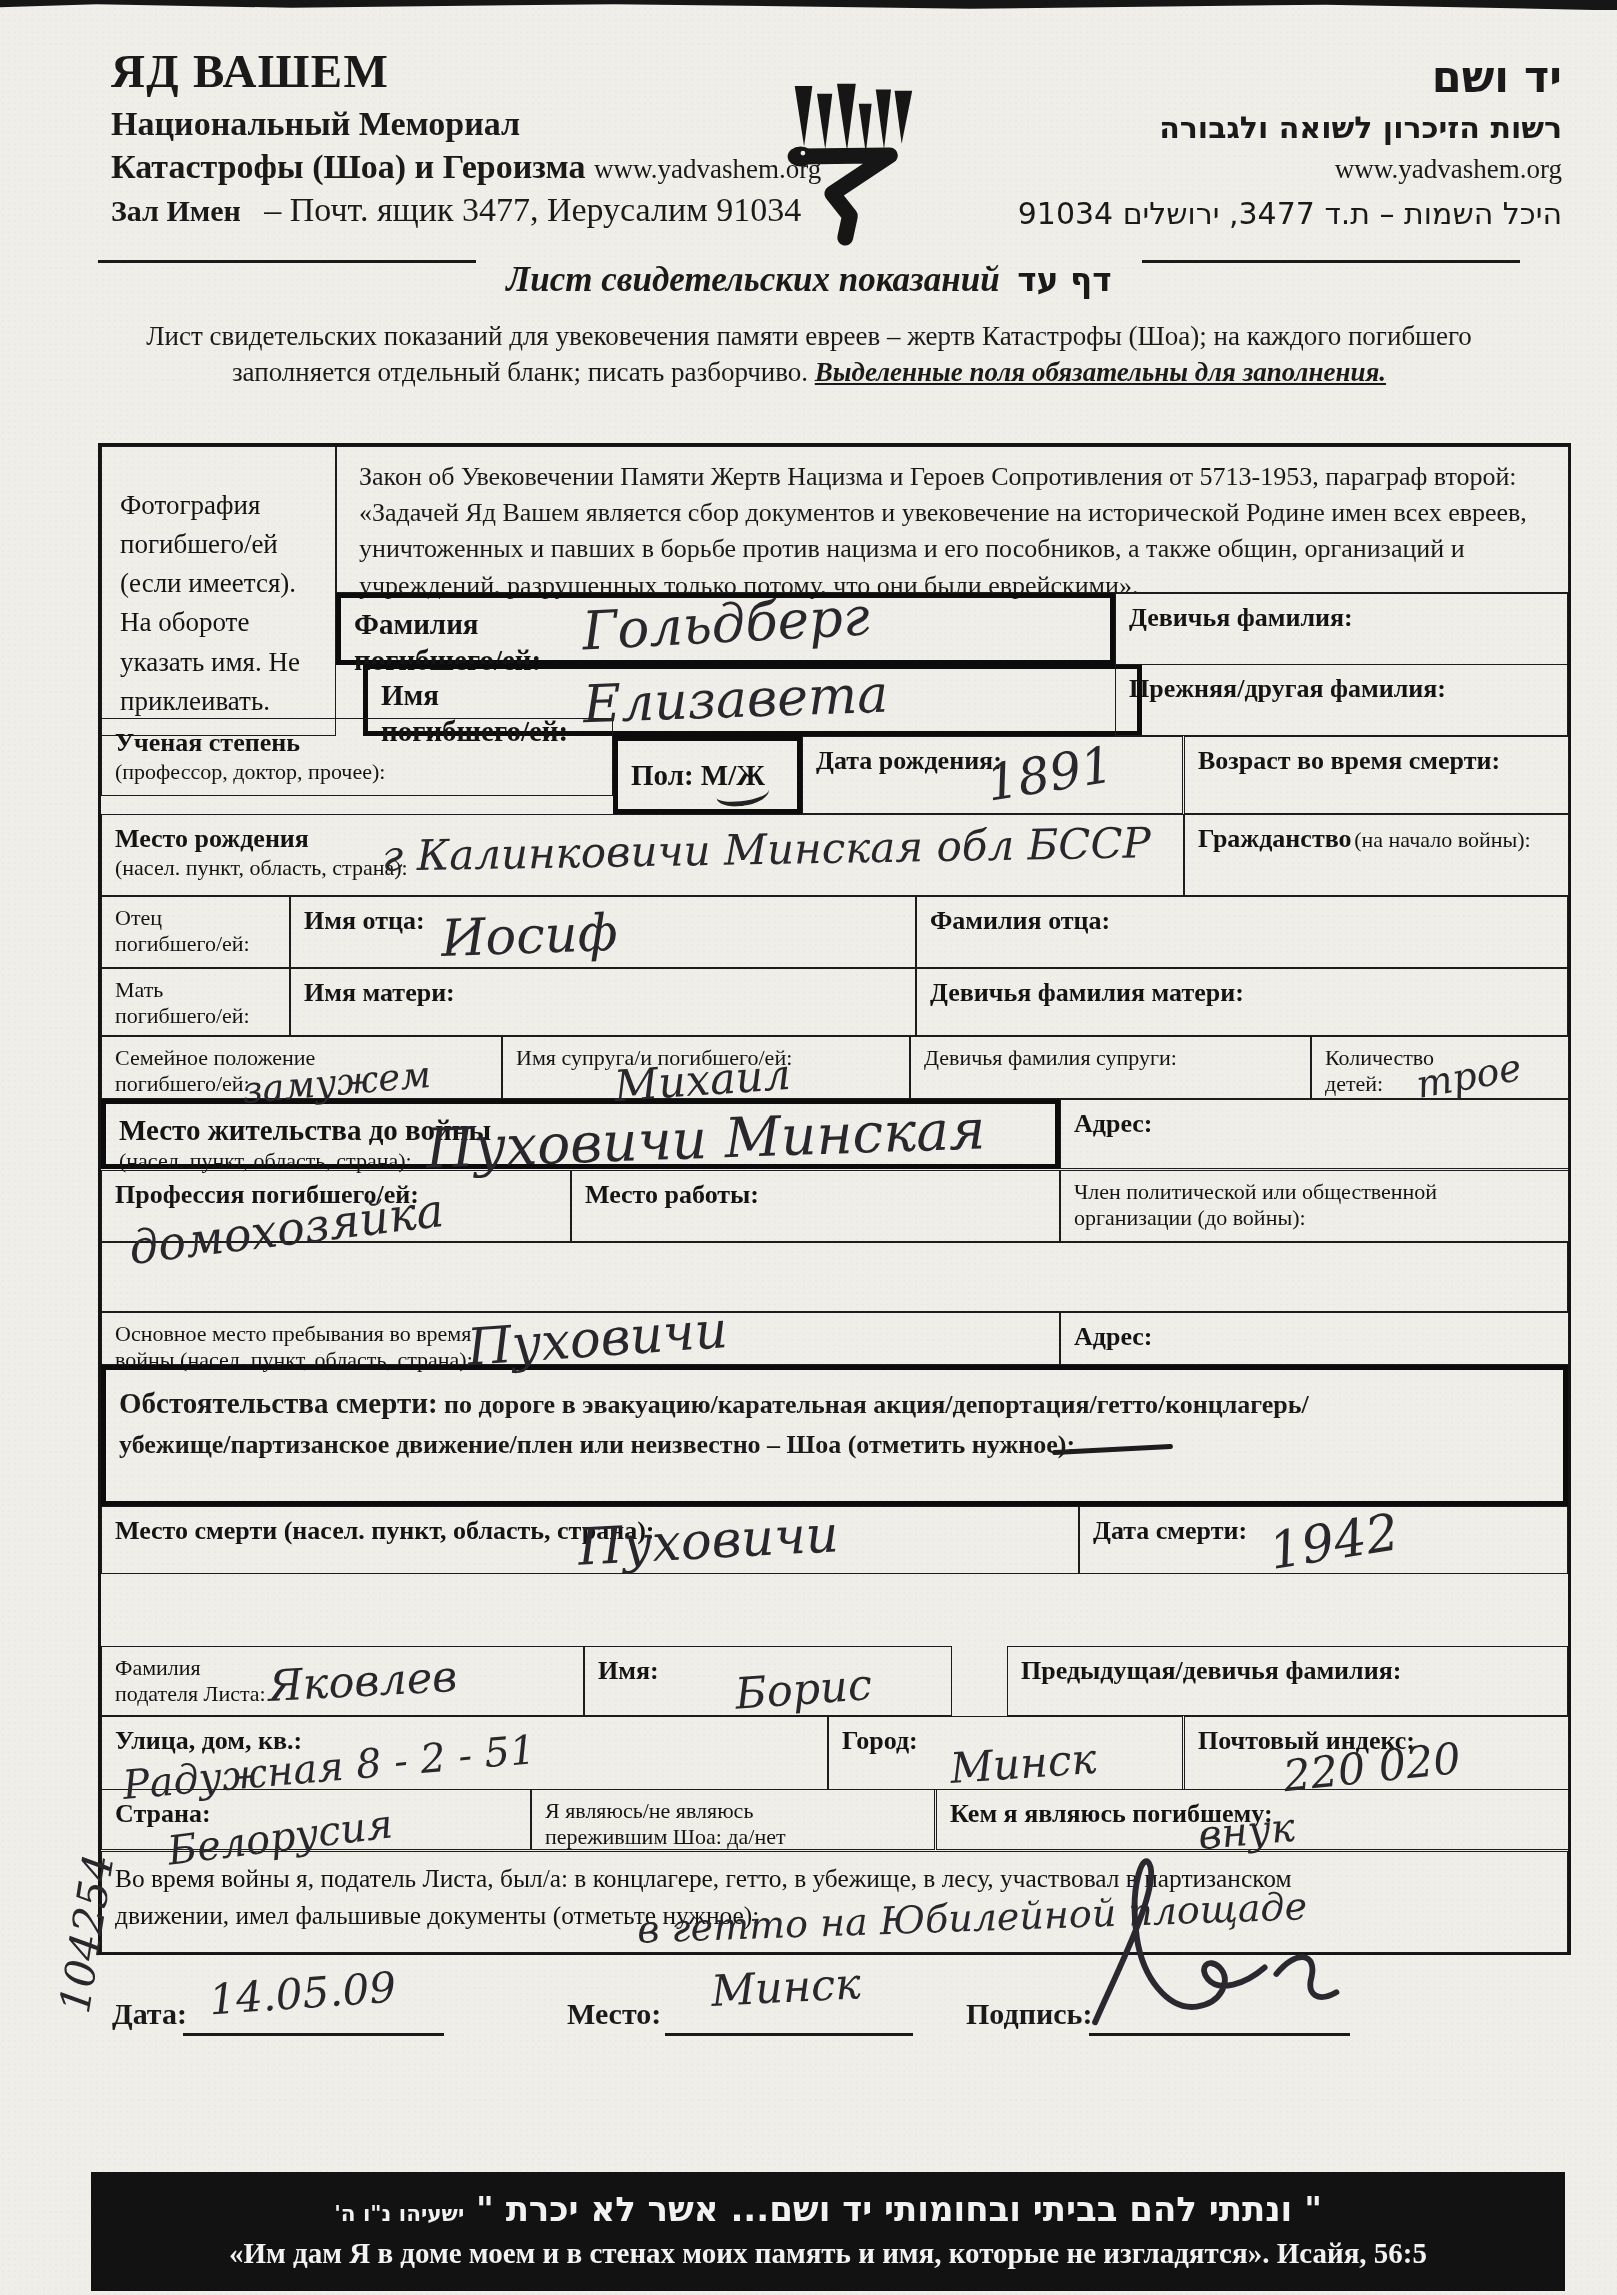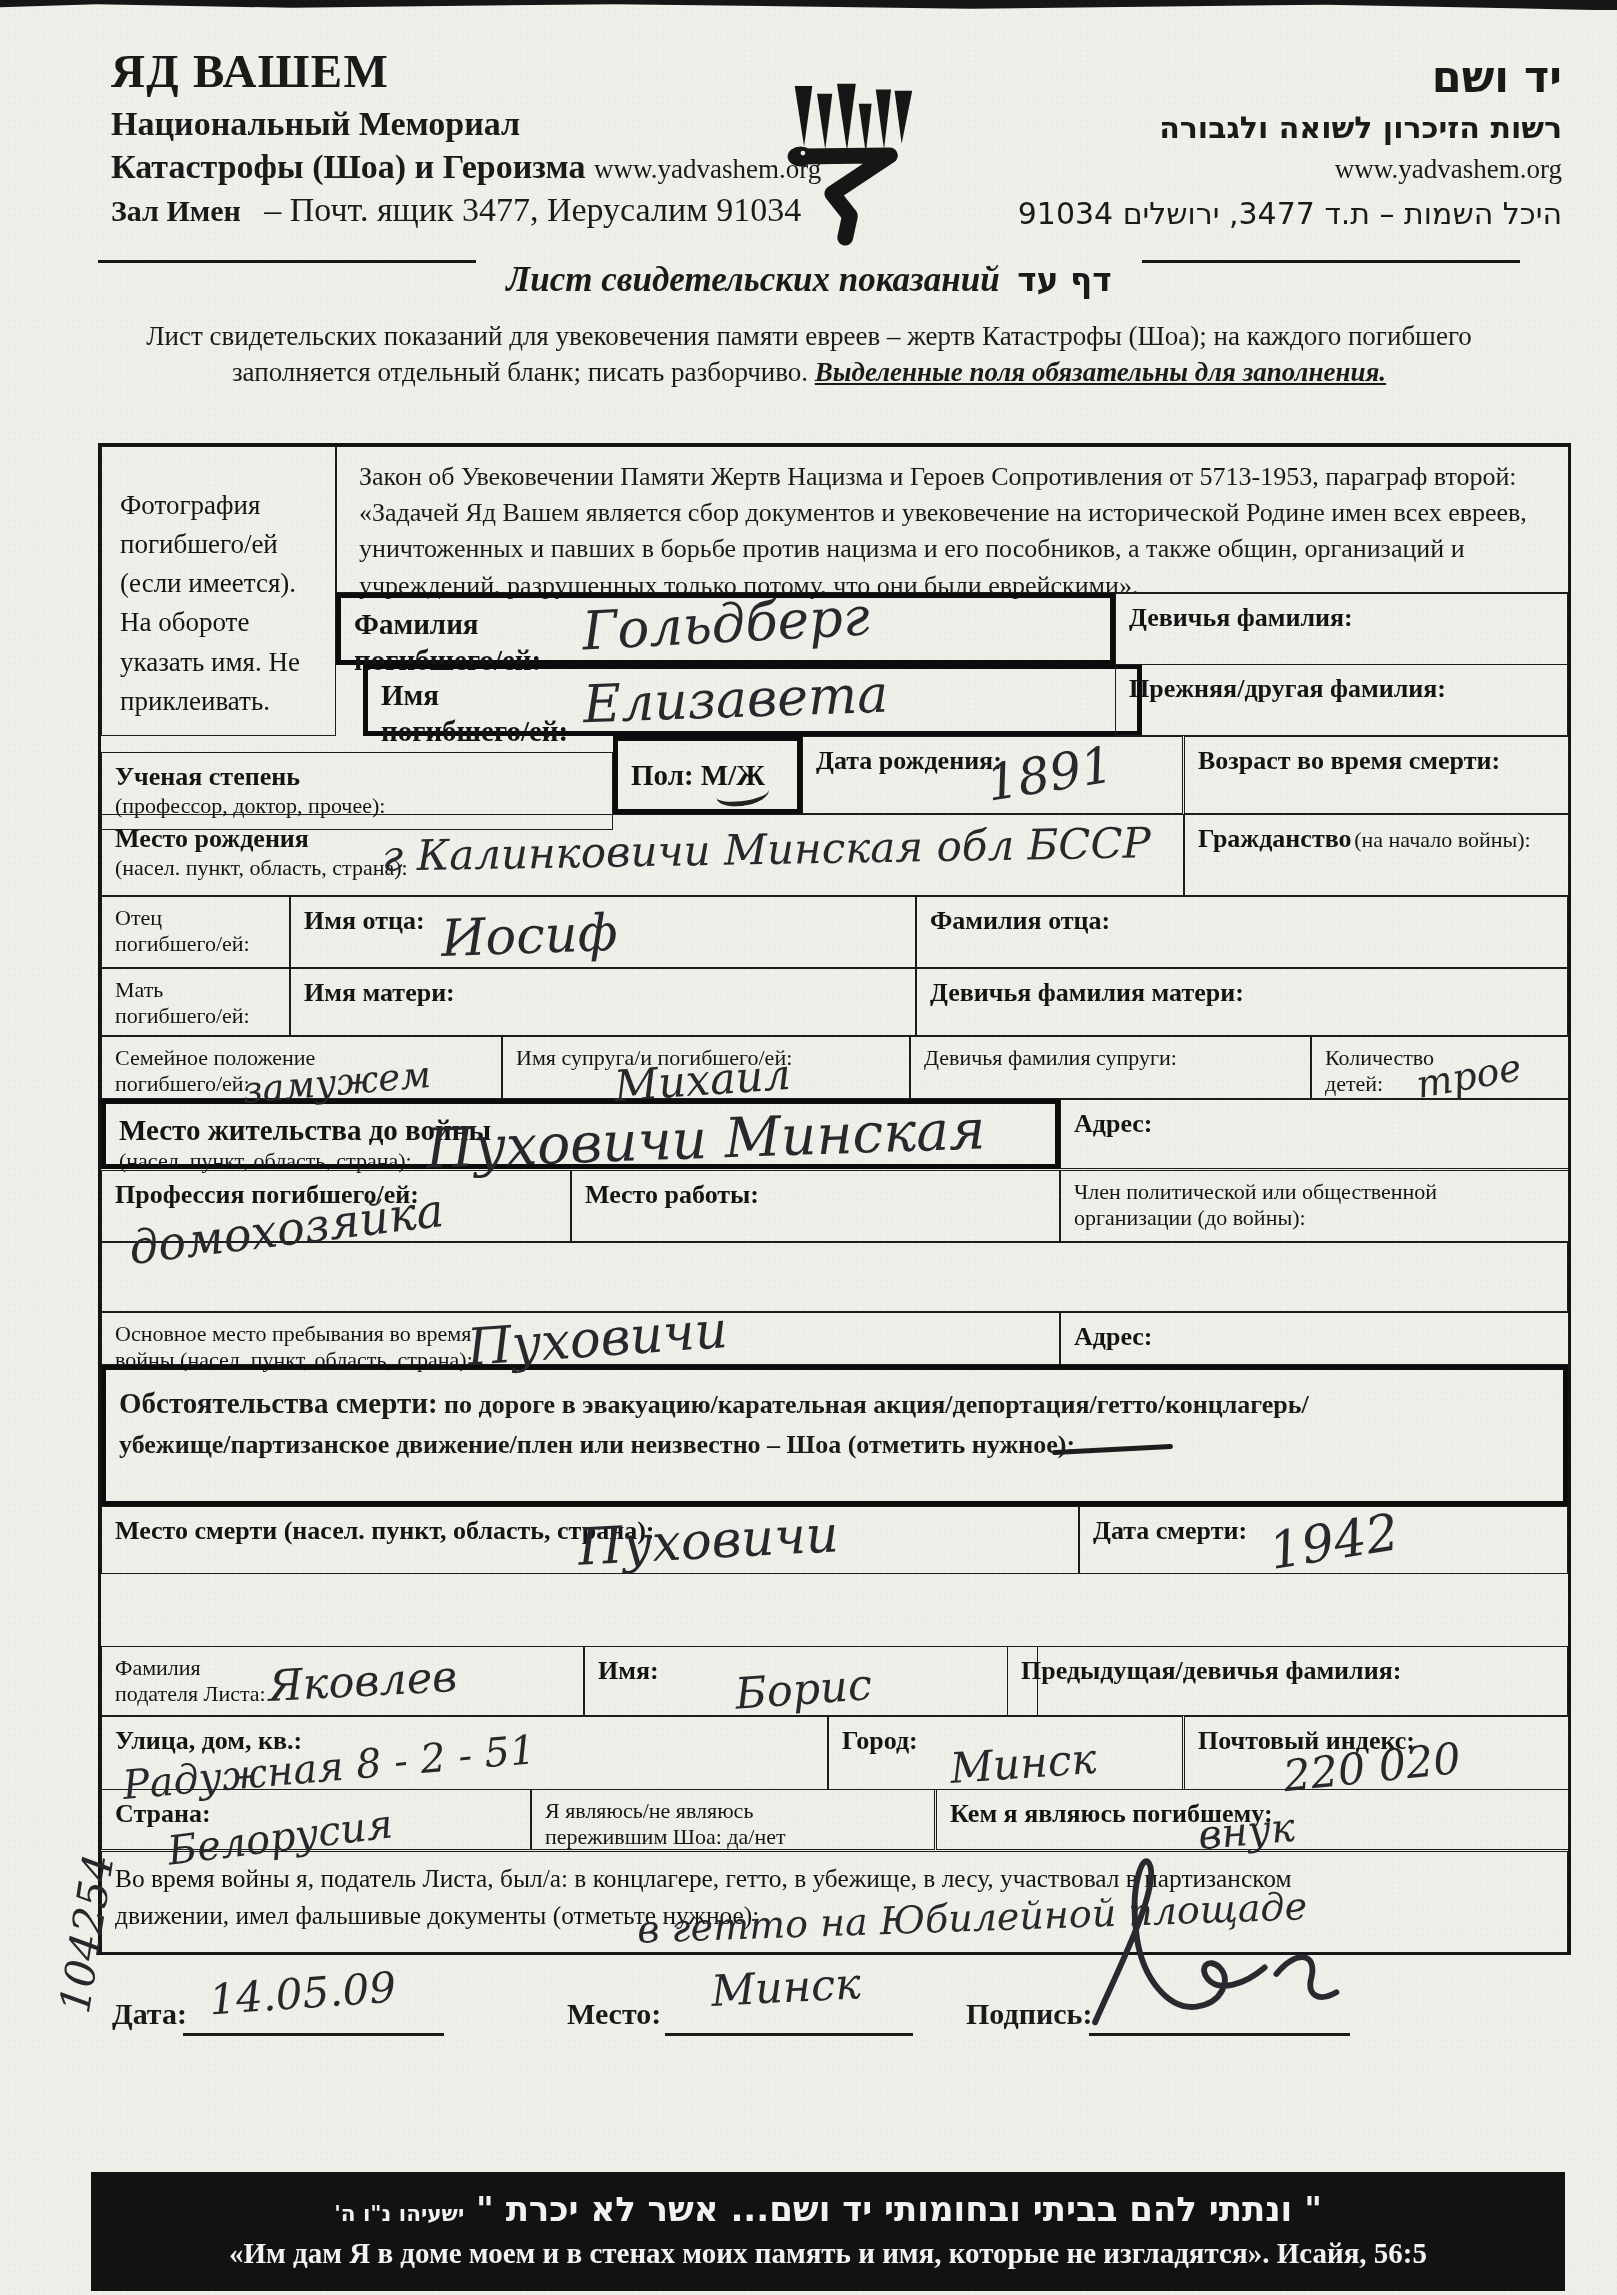--- a/index.html
+++ b/index.html
@@ -117,21 +117,21 @@
     </div>
     <div class="cell req" style="left:235px;top:218px;width:779px;height:72px;margin-left:27px;">
       <span class="lbl big pre">Имя
 погибшего/ей:</span>
       <span class="hw" style="left:215px;top:0px;font-size:52px;transform:rotate(-2deg);">Елизавета</span>
     </div>
     <div class="cell" style="left:1014px;top:218px;width:453px;height:72px;">
       <span class="lbl">Прежняя/другая фамилия:</span>
     </div>
 
-    <div class="cell" style="left:0;top:306px;width:512px;height:78px;">
+    <div class="cell" style="left:0;top:272px;width:512px;height:78px;">
       <span class="lbl">Ученая степень</span><br>
       <span class="lbl sub">(профессор, доктор, прочее):</span>
     </div>
     <div class="cell req" style="left:512px;top:290px;width:189px;height:78px;padding-top:15.7px;">
       <span class="lbl big">Пол: М/Ж</span>
       <div class="sexmark" style="left:98px;top:40px;"></div>
     </div>
     <div class="cell" style="left:701px;top:290px;width:381px;height:78px;">
       <span class="lbl">Дата рождения:</span>
       <span class="hw" style="left:183px;top:7.8px;font-size:50px;transform:rotate(-9deg);">1891</span>
@@ -238,21 +238,21 @@
       <span class="lbl">Дата смерти:</span>
       <span class="hw" style="left:189px;top:5.2px;font-size:51px;transform:rotate(-9deg);">1942</span>
     </div>
 
 
     <div class="cell" style="left:0;top:1200px;width:483px;height:70px;">
       <span class="lbl sub pre">Фамилия
 подателя Листа:</span>
       <span class="hw" style="left:166px;top:9px;font-size:43px;transform:rotate(-3deg);">Яковлев</span>
     </div>
-    <div class="cell" style="left:483px;top:1200px;width:454px;height:70px;">
+    <div class="cell" style="left:483px;top:1200px;width:368px;height:70px;">
       <span class="lbl">Имя:</span>
       <span class="hw" style="left:150px;top:17px;font-size:43px;transform:rotate(-4deg);">Борис</span>
     </div>
     <div class="cell" style="left:906px;top:1200px;width:561px;height:70px;">
       <span class="lbl">Предыдущая/девичья фамилия:</span>
     </div>
 
     <div class="cell" style="left:0;top:1270px;width:727px;height:74px;">
       <span class="lbl">Улица, дом, кв.:</span>
       <span class="hw" style="left:19.6px;top:27px;font-size:40px;transform:rotate(-5deg);">Радужная  8 - 2 - 51</span>

